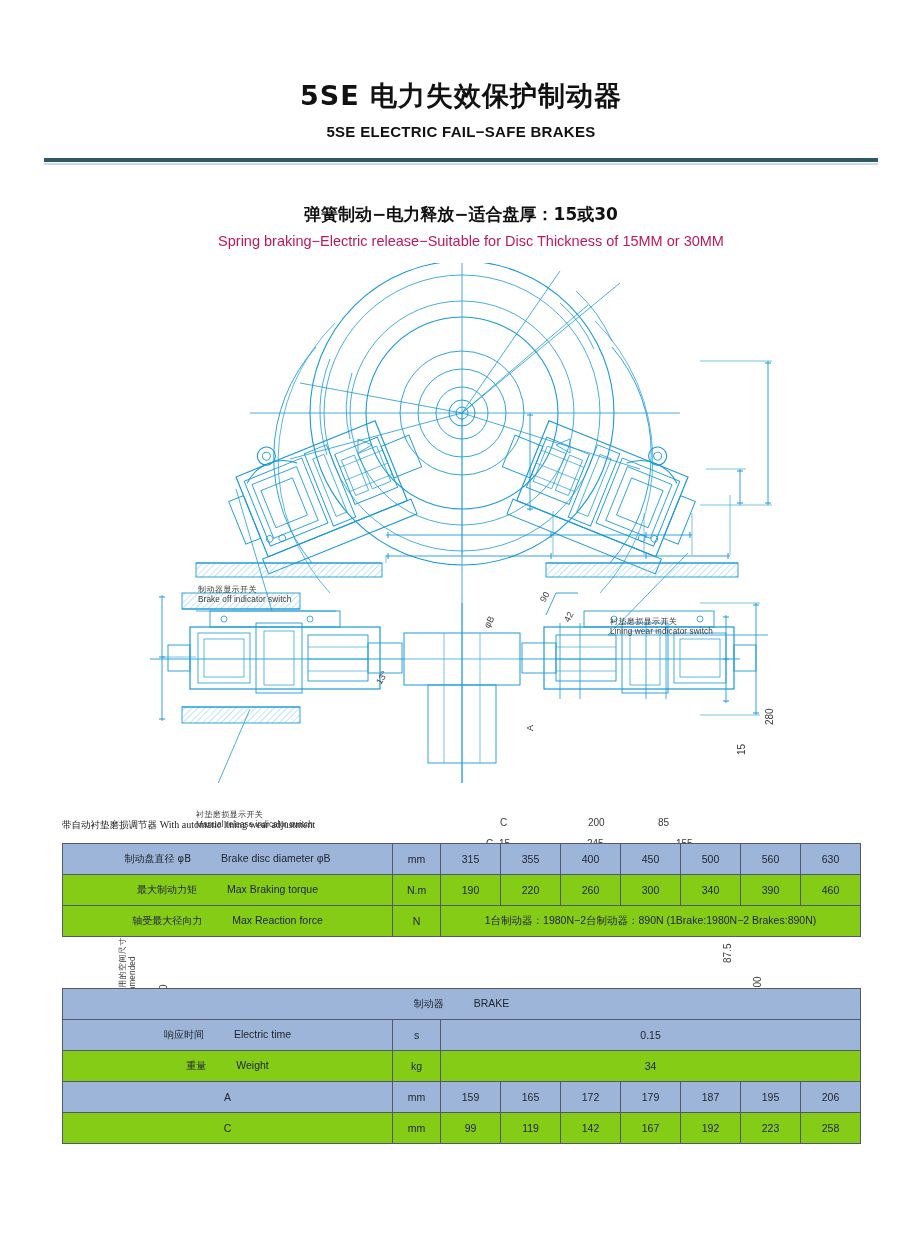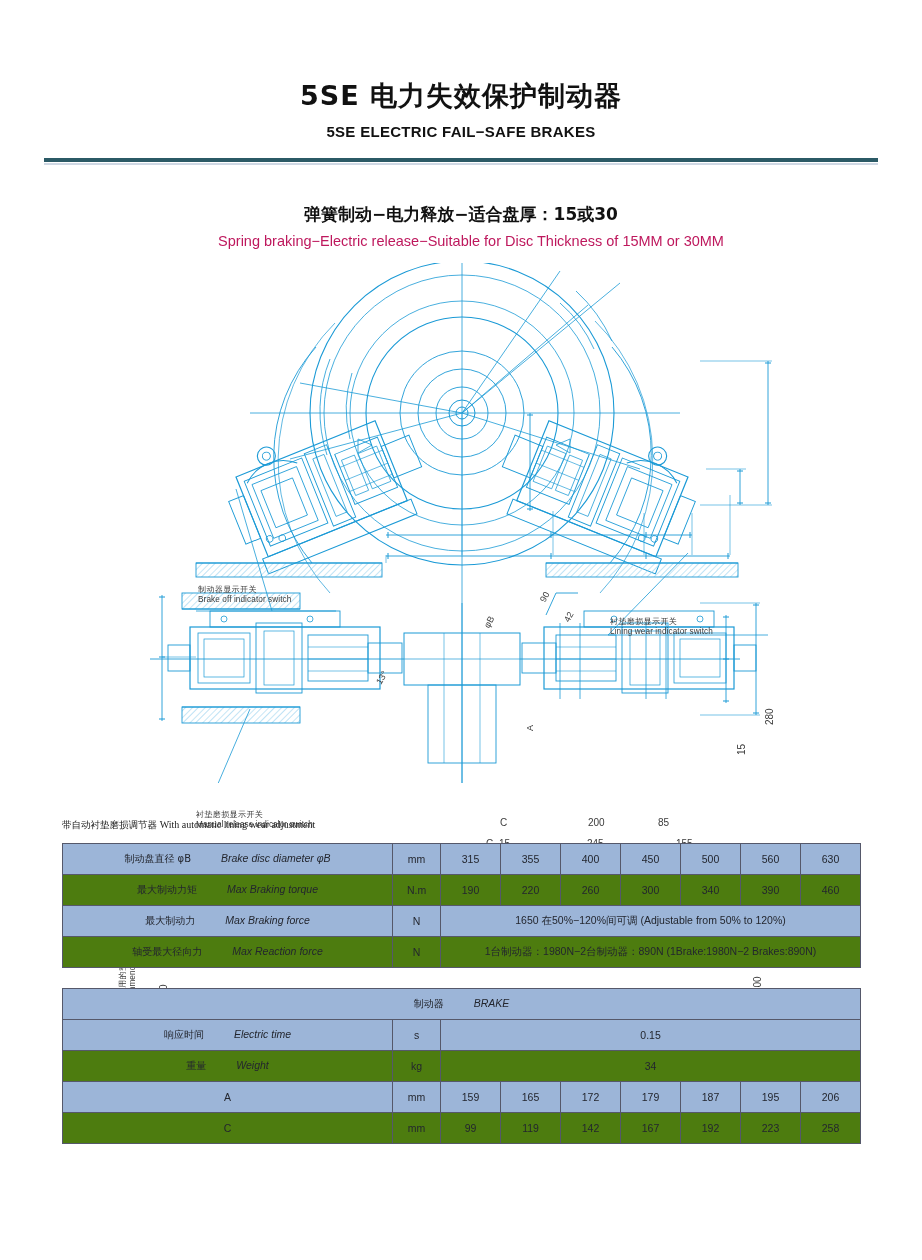--- a/index.html
+++ b/index.html
@@ -59,24 +59,24 @@
     border-collapse:collapse;table-layout:fixed;
   }
   table.spec td{
     border:1px solid #55586a;
     height:30px;font-size:10.5px;color:#23262e;
     padding:0 6px;text-align:center;vertical-align:middle;
   }
   .t1{top:843px;}
   .t2{top:988px;}
   .row-blue td{background:#9cb5d8;}
-  .row-white td{background:#4d7c0f;}
+  .row-white td{background:#84cc16;}
   td.lbl-cell{text-align:left;padding-left:42px;}
   td.lbl-cell .cn{font-family:"DejaVu Sans","Liberation Sans",sans-serif;font-size:10px;}
-  td.lbl-cell .en{font-size:10.5px;margin-left:30px;font-style:italic;}
+  td.lbl-cell .en{font-size:10.5px;margin-left:30px;}
   td.val-left{text-align:left;padding-left:14px;}
   td.ac-label{text-align:right;padding-right:14px;font-size:11px;}
   td.unit{font-size:10px;}
 </style>
 </head>
 <body>
 
 <div class="page">
 
   <div class="header">
@@ -420,27 +420,20 @@
         </td>
         <td class="unit">N.m</td>
         <td>190</td>
         <td>220</td>
         <td>260</td>
         <td>300</td>
         <td>340</td>
         <td>390</td>
         <td>460</td>
       </tr>
-      <tr class="row-blue">
-        <td class="lbl-cell">
-          <span class="cn">最大制动力</span><span class="en">Max Braking force</span>
-        </td>
-        <td class="unit">N</td>
-        <td class="val-left" colspan="7">1650        在50%−120%间可调    (Adjustable from 50% to 120%)</td>
-      </tr>
       <tr class="row-white">
         <td class="lbl-cell">
           <span class="cn">轴受最大径向力</span><span class="en">Max Reaction force</span>
         </td>
         <td class="unit">N</td>
         <td class="val-left" colspan="7">1台制动器：1980N−2台制动器：890N   (1Brake:1980N−2 Brakes:890N)</td>
       </tr>
     </tbody>
   </table>
 

